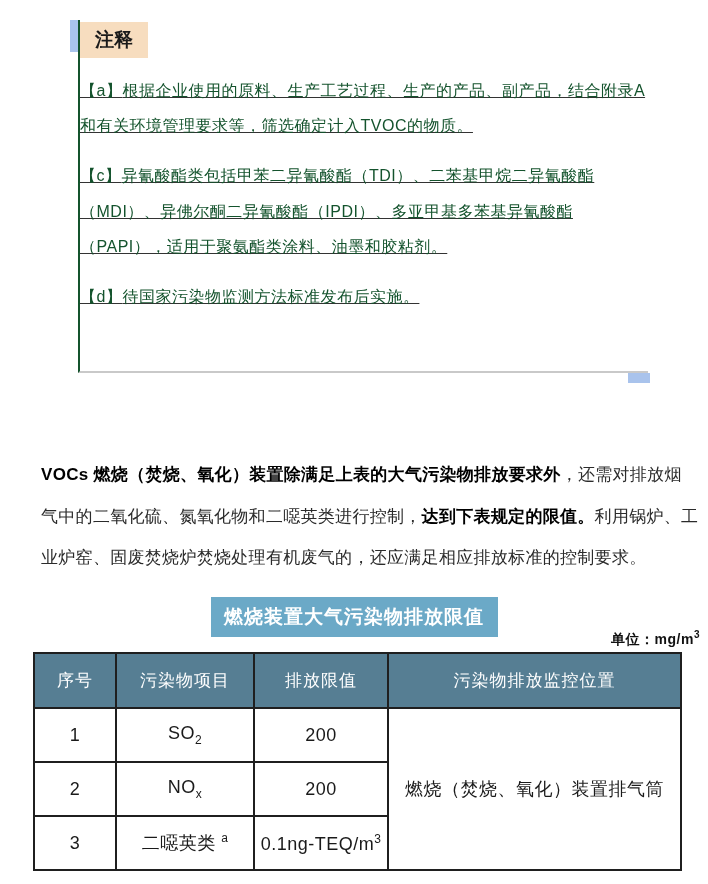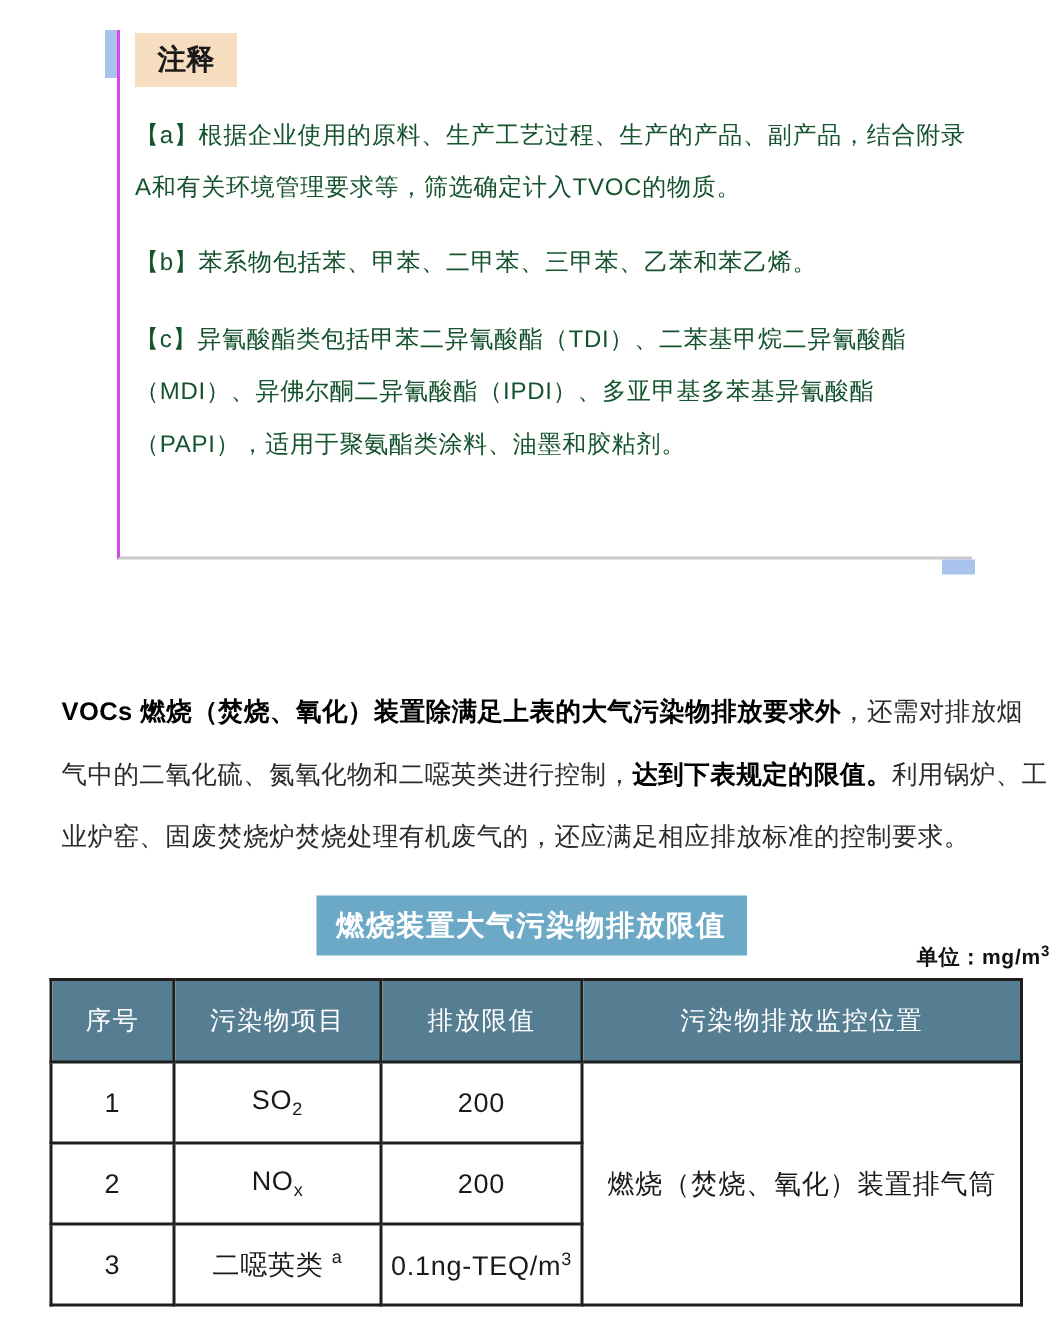--- a/index.html
+++ b/index.html
@@ -4,22 +4,22 @@
 <style>
   html,body{margin:0;padding:0;}
   body{
     width:708px;height:884px;background:#ffffff;position:relative;
     font-family:"Liberation Sans","DejaVu Sans",sans-serif;color:#333;
     overflow:hidden;
   }
   
   .note-box{
     position:absolute;left:78px;top:20px;width:570px;height:353px;
-    border-left:2px solid #d946ef;border-bottom:2px solid #c9c9c9;
-    padding:0 0 12px 10px;box-sizing:border-box;background:#fff;
+    border-left:2px solid #14532d;border-bottom:2px solid #c9c9c9;
+    padding:0 0 12px 0;box-sizing:border-box;background:#fff;text-decoration:underline;
   }
   .accent-top{
     position:absolute;left:-10px;top:0;width:8px;height:32px;background:#a9c3ec;
   }
   .accent-bottom{
     position:absolute;right:-2px;bottom:-12px;width:22px;height:10px;background:#a9c3ec;
   }
   .note-label{
     display:inline-block;background:#f7ddbf;color:#1a1a1a;
     font-weight:bold;font-size:19px;padding:5px 15px;margin:2px 0 0 0;
@@ -65,22 +65,22 @@
   .col-no{width:82px;}.col-pol{width:138px;}.col-lim{width:134px;}.col-loc{width:293px;}
 </style>
 </head>
 <body>
 
 <div class="note-box">
   <span class="accent-top"></span>
   <span class="accent-bottom"></span>
   <div class="note-label">注释</div>
   <p class="note-item"><span>【a】</span><span>根据企业使用的原料、生产工艺过程、生产的产品、副产品，结合附录A和有关环境管理要求等，筛选确定计入TVOC的物质。</span></p>
-  <p class="note-item"><span>【b】</span><span>苯系物包括苯、甲苯、二甲苯、三甲苯、乙苯和苯乙烯。</span></p>
   <p class="note-item"><span>【c】</span><span>异氰酸酯类包括甲苯二异氰酸酯（TDI）、二苯基甲烷二异氰酸酯（MDI）、异佛尔酮二异氰酸酯（IPDI）、多亚甲基多苯基异氰酸酯（PAPI），适用于聚氨酯类涂料、油墨和胶粘剂。</span></p>
+  <p class="note-item"><span>【d】</span><span>待国家污染物监测方法标准发布后实施。</span></p>
 </div>
 
 <p class="main-para"><b>VOCs 燃烧（焚烧、氧化）装置除满足上表的大气污染物排放要求外</b><span>，还需对排放烟气中的二氧化硫、氮氧化物和二噁英类进行控制，</span><b>达到下表规定的限值。</b><span>利用锅炉、工业炉窑、固废焚烧炉焚烧处理有机废气的，还应满足相应排放标准的控制要求。</span></p>
 
 <div class="table-title">燃烧装置大气污染物排放限值</div>
 
 <div class="unit-label"><span>单位：mg/m</span><sup>3</sup></div>
 
 <table class="limits">
   <colgroup>

